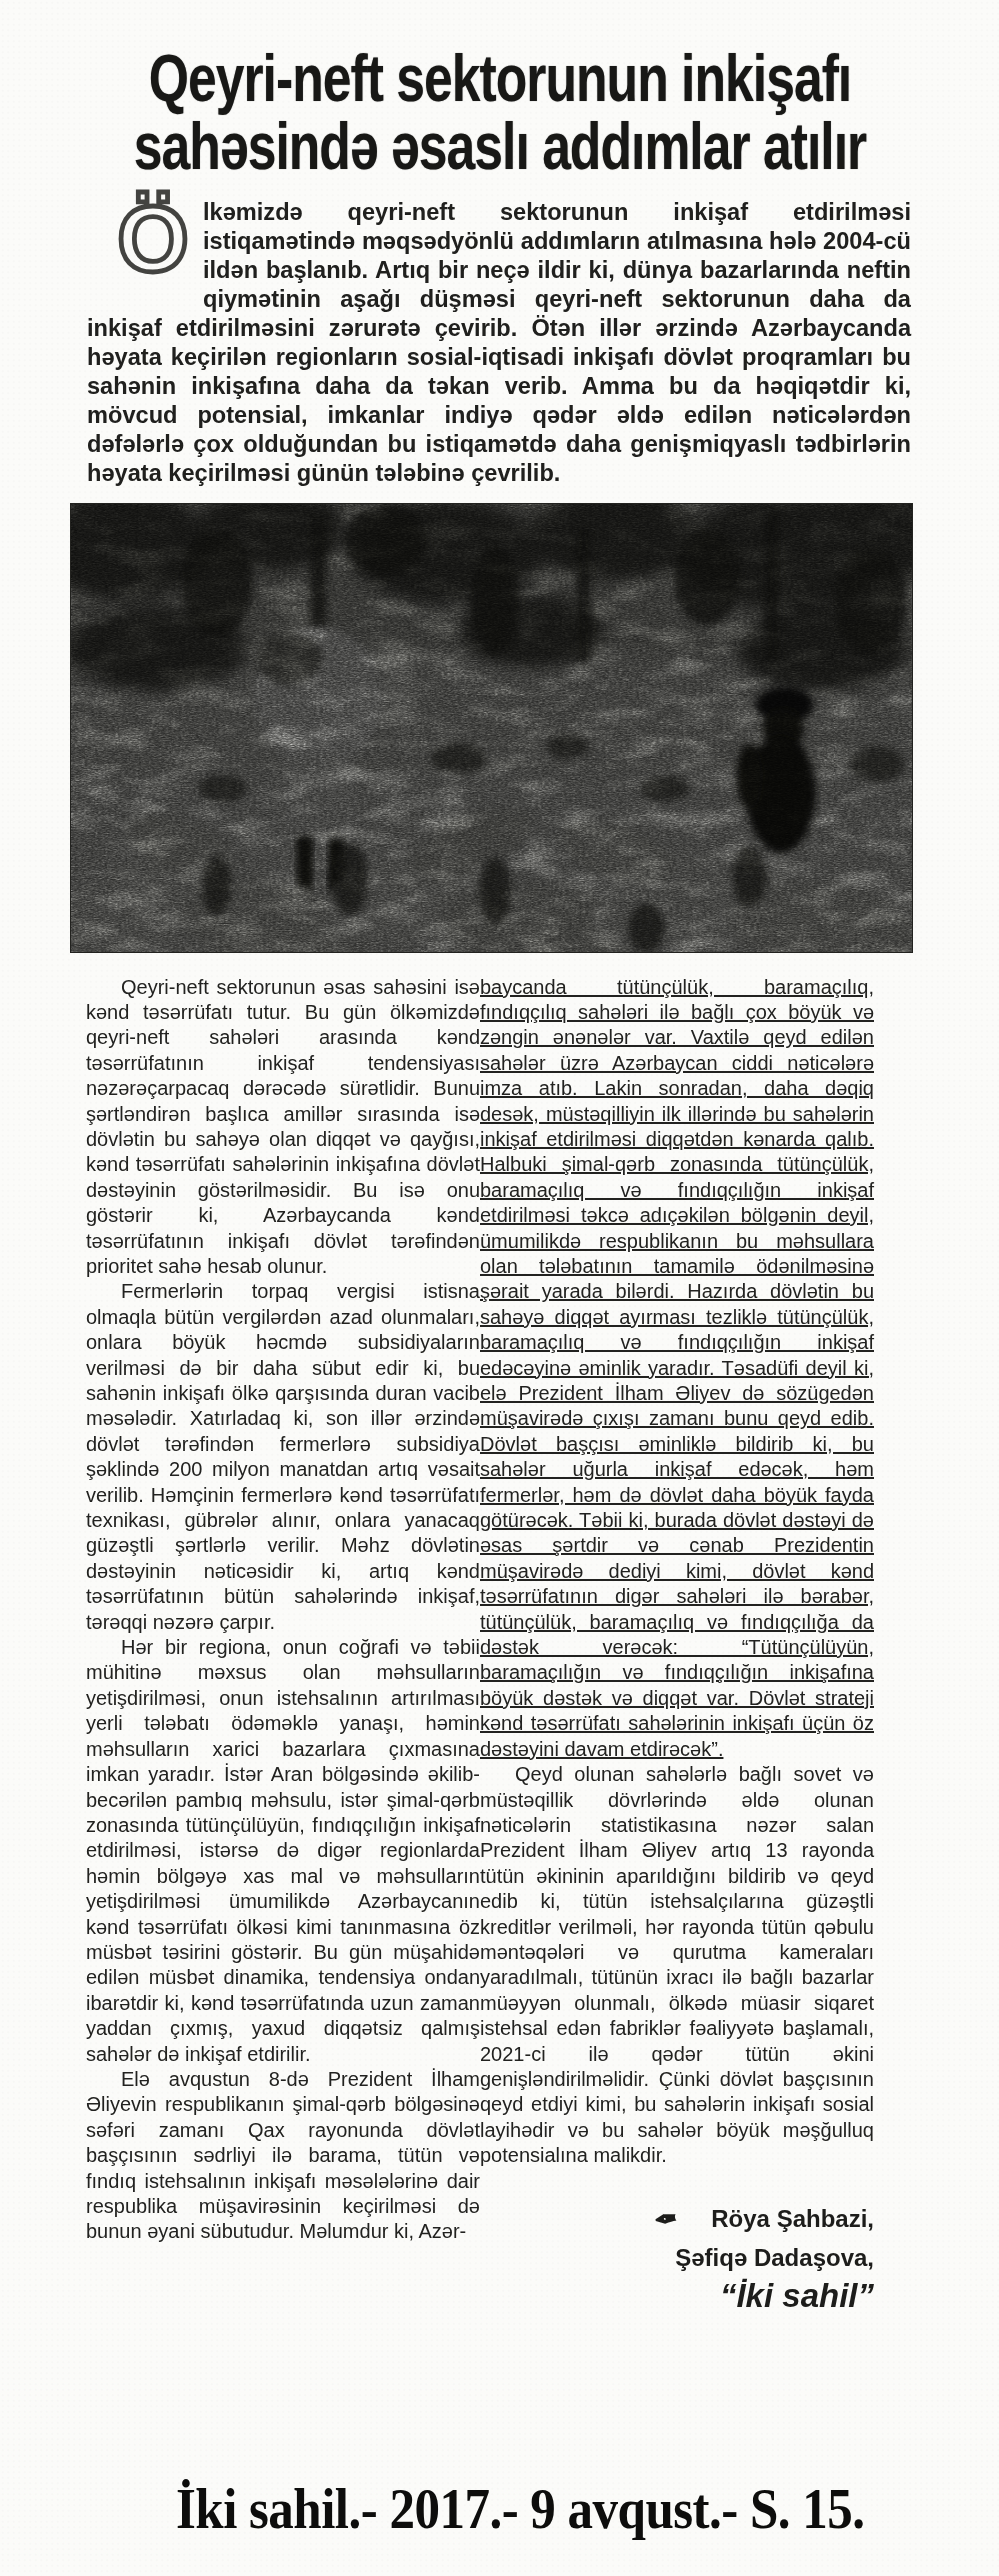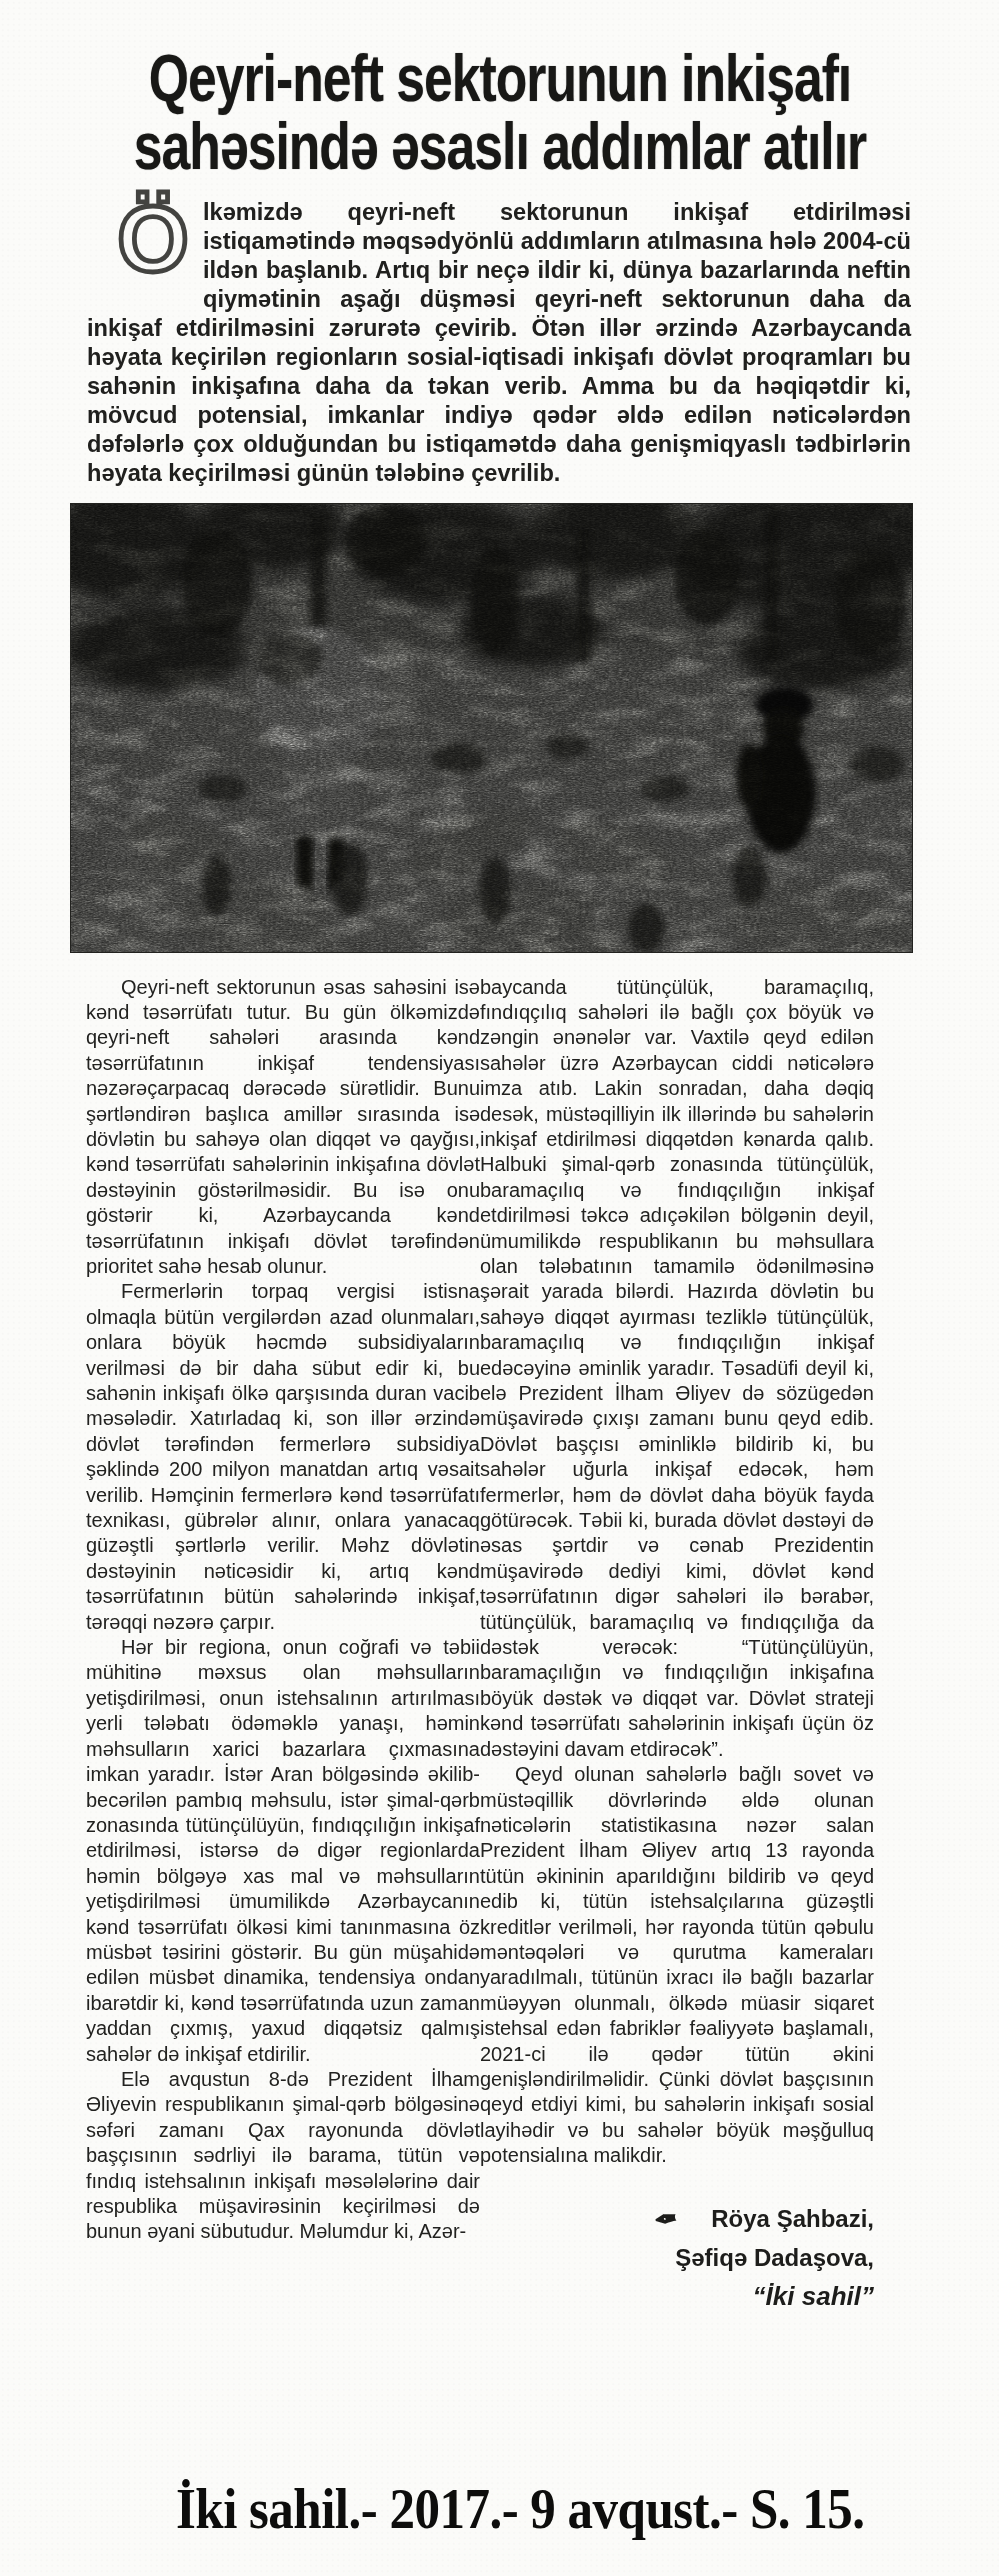--- a/index.html
+++ b/index.html
@@ -90,42 +90,42 @@
   }
   .col {
     width: 394px;
     flex: 0 0 394px;
     font-size: 20px;
     line-height: 25.4px;
     text-align: justify;
     color: #222220;
   }
   .col p { margin: 0; text-indent: 35px; }
-  .col p.no-indent { text-indent: 0; }
+  .col p.no-indent { text-indent: 0; text-decoration: underline; }
 
   
   .byline {
     margin-top: 31.5px;
     text-align: right;
     font-weight: 700;
     font-size: 24px;
     line-height: 38px;
     color: #1d1d1b;
   }
   .byline .pen {
     display: inline-block;
     transform: scaleX(-1) rotate(8deg);
     font-size: 28px;
     margin-right: 34px;
     vertical-align: -2.4px;
   }
   .byline .author-line { white-space: nowrap; }
   .byline .source-line {
     font-style: italic;
-    font-size: 26px;
+    font-size: 33px;
   }
 
   
   .citation {
     position: absolute;
     left: 0;
     right: 0;
     top: 2475px;
     text-align: center;
     padding-left: 40px;

